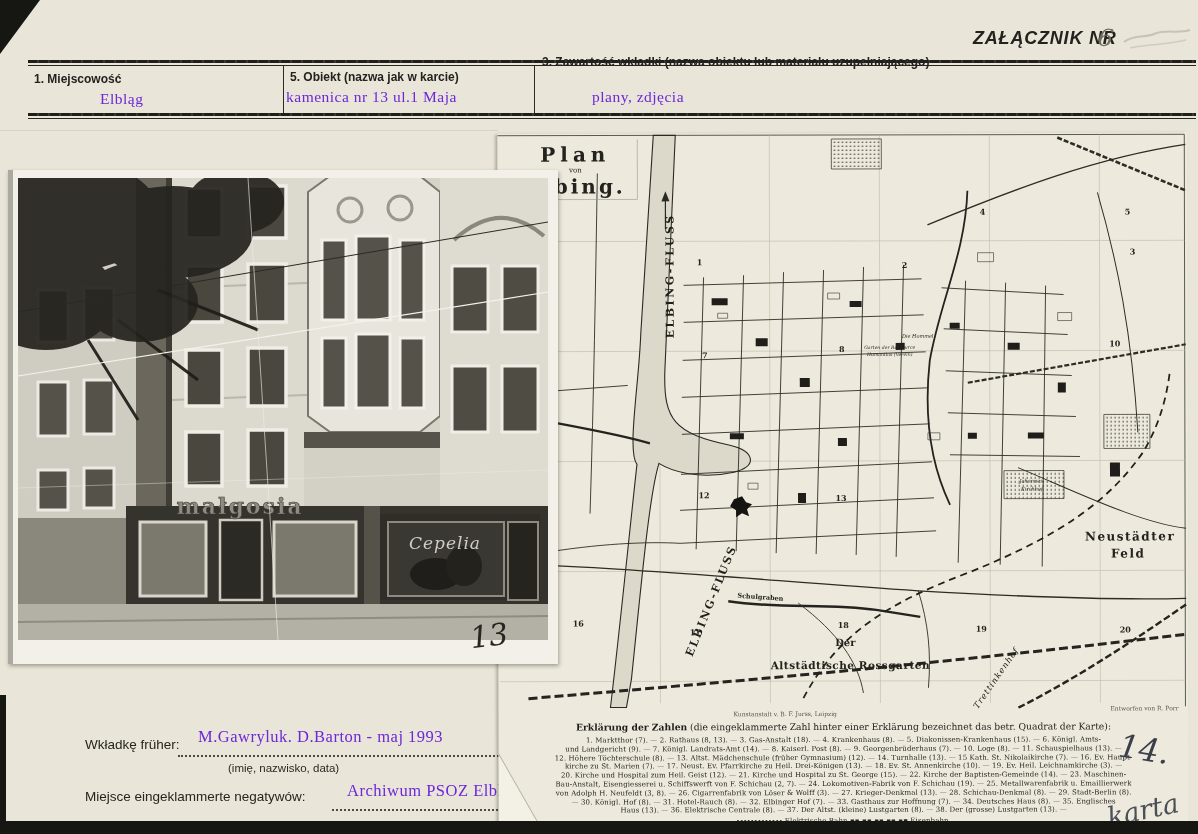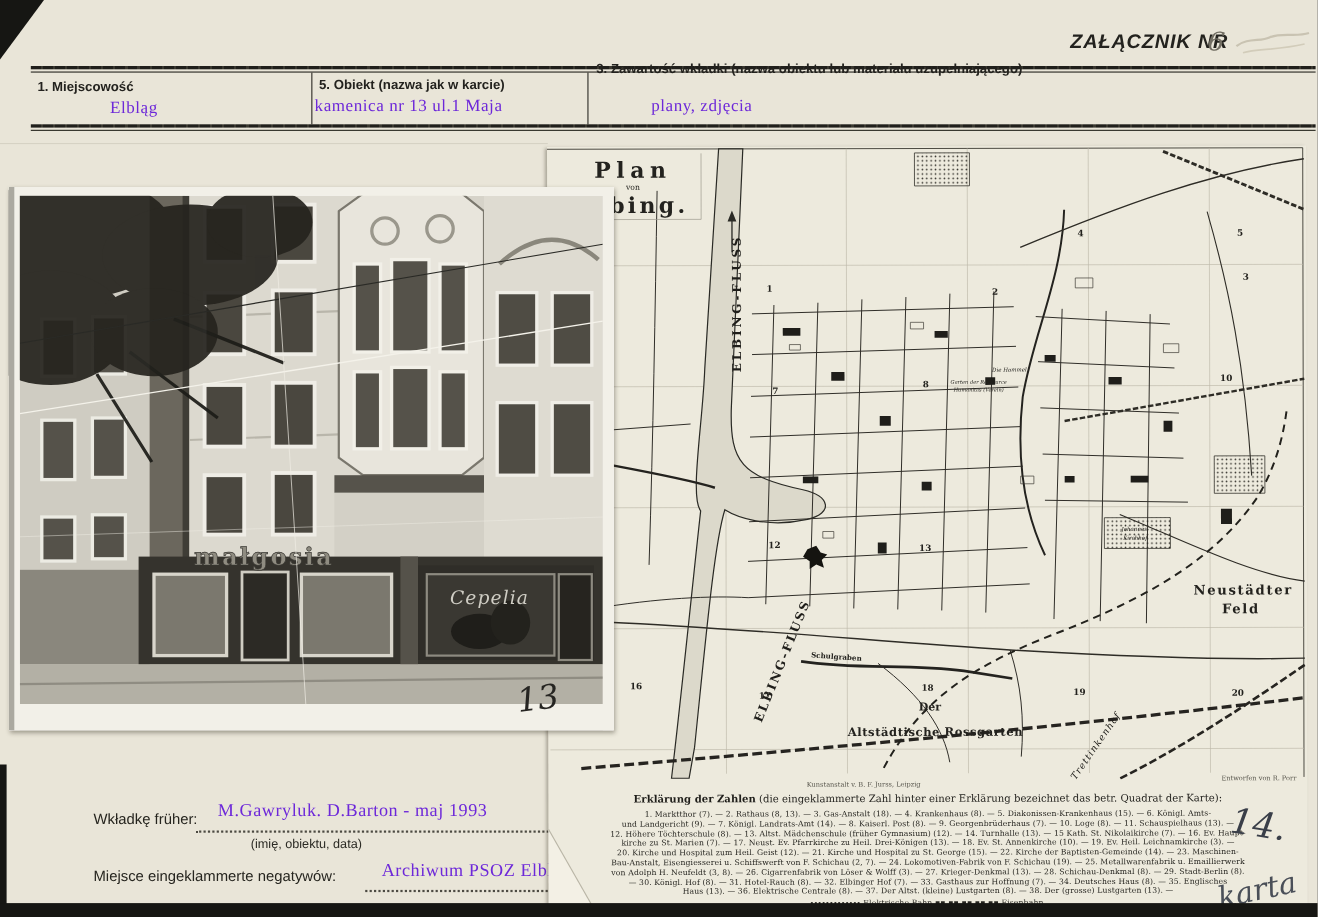--- a/index.html
+++ b/index.html
@@ -48,21 +48,21 @@
   <div class="abs tw" style="left:556px;top:88px;font-size:15.5px;margin-left:36px;">plany, zdjęcia</div>
 
   <div class="abs hrule" style="left:28px;top:113px;width:1168px;"></div>
   <div class="abs hrule-thin" style="left:28px;top:118px;width:1168px;"></div>
 
   <div class="abs" style="left:0;top:130px;width:498px;height:1px;background:#d6d2c4;"></div>
 
   <div class="abs" style="left:85px;top:737px;font-size:13.5px;color:#26251f;">Wkładkę früher:</div>
   <div class="abs tw" style="left:198px;top:727px;font-size:16.5px;white-space:nowrap;z-index:3;">M.Gawryluk. D.Barton - maj 1993</div>
   <div class="abs dotline" style="left:178px;top:755px;width:328px;"></div>
-  <div class="abs" style="left:228px;top:762px;font-size:11.5px;color:#2b2a24;">(imię, obiektu, data)</div>
+  <div class="abs" style="left:228px;top:762px;font-size:11.5px;color:#2b2a24;">(imię, nazwisko, data)</div>
 
   <div class="abs" style="left:85px;top:789px;font-size:13.5px;color:#26251f;">Miejsce eingeklammerte negatywów:</div>
   <div class="abs tw" style="left:347px;top:781px;font-size:16.5px;white-space:nowrap;z-index:3;">Archiwum PSOZ Elbląg</div>
   <div class="abs dotline" style="left:332px;top:809px;width:174px;"></div>
 
   <div class="abs mapsheet" style="left:498px;top:133px;width:690px;height:701px;z-index:5;transform:rotate(-0.12deg);">
 
     <svg width="690" height="576" viewBox="0 0 690 576">
       <defs>
         <pattern id="dots" width="4" height="4" patternUnits="userSpaceOnUse">

